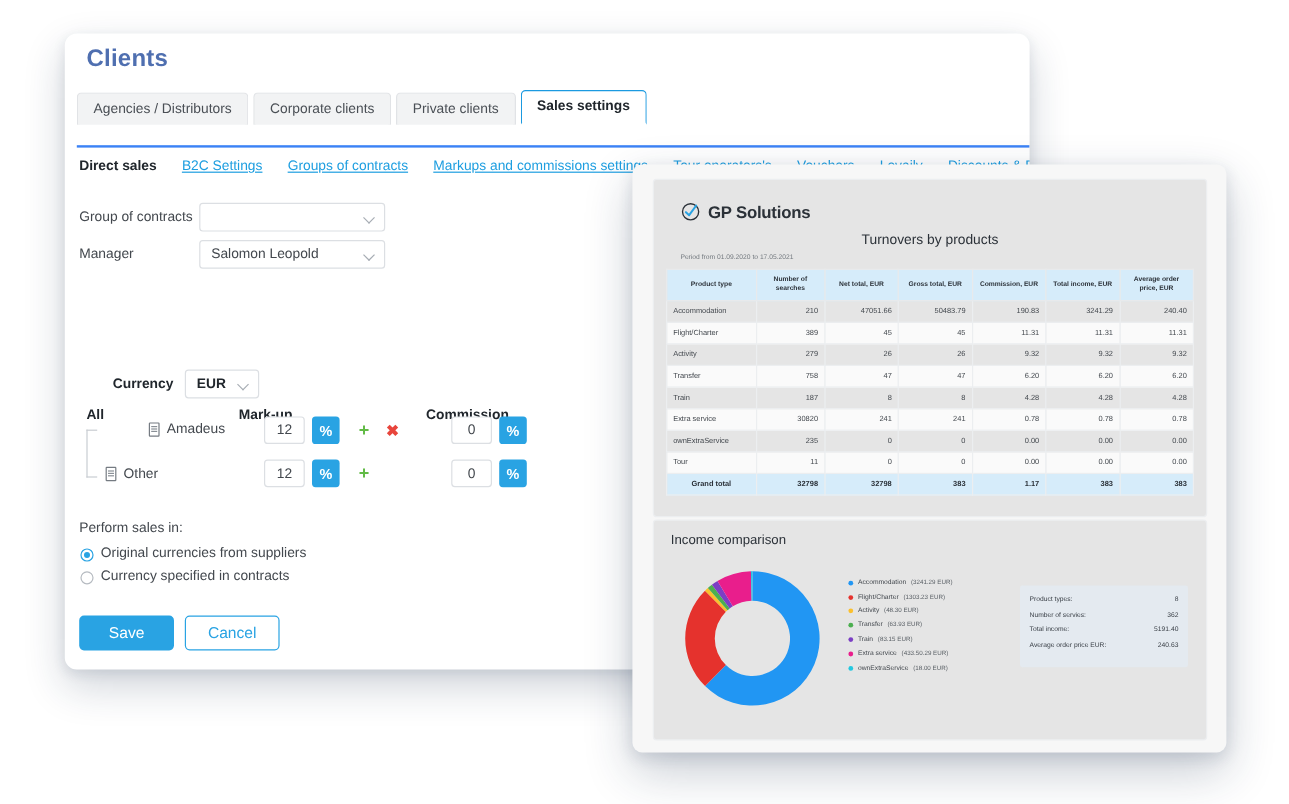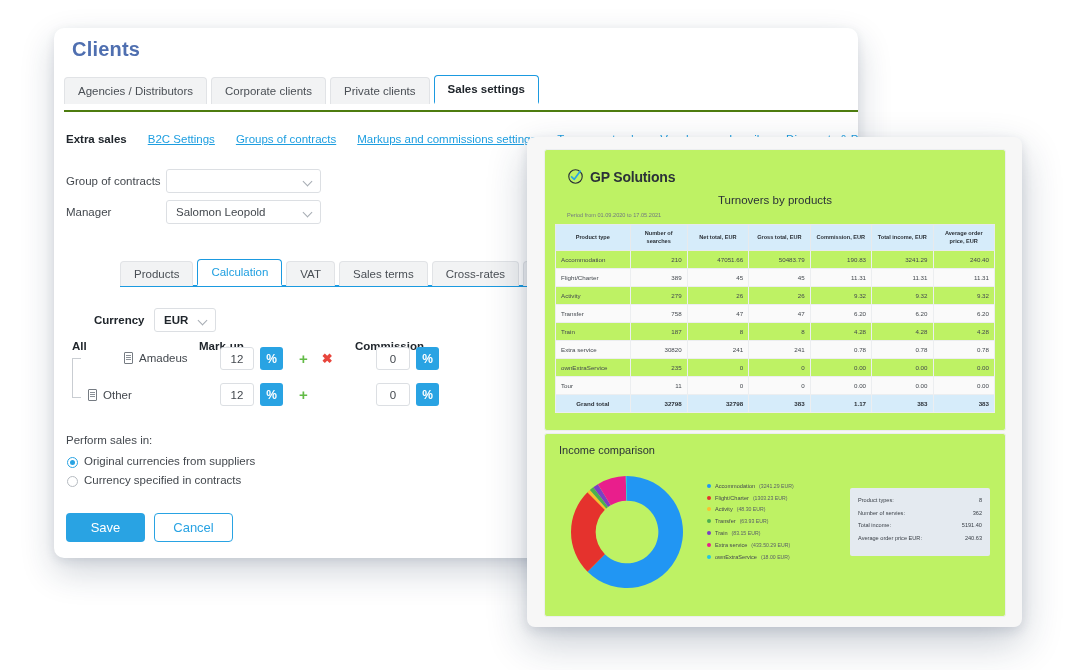--- a/index.html
+++ b/index.html
@@ -23,22 +23,22 @@
   }
   #page-title{
     position:absolute; left:18px; top:10px;
     font-size:20px; font-weight:bold; color:#4f6fb0; letter-spacing:.2px;
   }
 
   
   .top-tabs{
     position:absolute; left:10px; top:46px; right:0;
     display:flex; align-items:flex-end; gap:4px;
-    border-bottom:2px solid #4d7c0f;
-    padding-bottom:7px;
+    border-bottom:2px solid #3b82f6;
+    padding-bottom:18px;
   }
   .top-tab{
     background:#f2f3f4; color:#4a4f55;
     border:1px solid #e1e3e6; border-bottom:none;
     border-radius:4px 4px 0 0;
     font-size:11.5px; padding:6px 13px 6px 13px;
     line-height:14px; position:relative; top:1px;
     white-space:nowrap;
   }
   .top-tab.active{
@@ -143,21 +143,21 @@
   #report-window{
     position:absolute;
     left:527px; top:137px;
     width:495px; height:490px;
     background:#f7f7f7;
     border-radius:8px;
     box-shadow:0 16px 40px rgba(25,45,75,.24), 0 4px 12px rgba(25,45,75,.12);
     overflow:hidden;
   }
   .card{
-    position:absolute; background:#bef264; border:1px solid #eceef0; border-radius:3px;
+    position:absolute; background:#e5e5e5; border:1px solid #eceef0; border-radius:3px;
   }
   #brand{ position:absolute; left:22px; top:18px; display:flex; align-items:center; gap:6px;}
   #brand .mark{ width:17px;height:17px; }
   #brand .txt{ font-size:14px; font-weight:bold; color:#2b3138; letter-spacing:-.2px;}
   #report-title{
     position:absolute; left:0; right:0; top:44px; text-align:center;
     font-size:11.5px; color:#2b3138;
   }
   #report-period{
     position:absolute; left:22px; top:62px; font-size:5.6px; color:#73797f;
@@ -197,21 +197,21 @@
   <div id="page-title">Clients</div>
 
   <div class="top-tabs">
     <div class="top-tab">Agencies / Distributors</div>
     <div class="top-tab">Corporate clients</div>
     <div class="top-tab">Private clients</div>
     <div class="top-tab active">Sales settings</div>
   </div>
 
   <div class="link-row">
-    <span class="current">Extra sales</span>
+    <span class="current">Direct sales</span>
     <a>B2C Settings</a>
     <a>Groups of contracts</a>
     <a>Markups and commissions settings</a>
     <a>Tour operators's</a>
     <a>Vouchers</a>
     <a>Loyaily</a>
     <a>Discounts &amp; Promotions</a>
   </div>
 
   <div class="form-row" style="left:12px; top:172px;">
@@ -223,29 +223,20 @@
   </div>
 
   <div class="form-row" style="left:12px; top:141px;">
     <div class="form-label">Group of contracts</div>
     <div class="select-box">
       <span></span>
       <span class="chev"></span>
     </div>
   </div>
 
-  <div class="inner-tabs">
-    <div class="inner-tab">Products</div>
-    <div class="inner-tab active">Calculation</div>
-    <div class="inner-tab">VAT</div>
-    <div class="inner-tab">Sales terms</div>
-    <div class="inner-tab">Cross-rates</div>
-    <div class="inner-tab">Cancellation fees</div>
-    <div class="inner-tab">Gr</div>
-  </div>
 
   <div class="form-row" style="left:12px; top:280px;margin-left:28px;">
     <div class="form-label" style="width:60px;font-weight:bold;color:#20262c;">Currency</div>
     <div class="select-box sm">
       <span style="font-weight:bold;color:#20262c;">EUR</span>
       <span class="chev"></span>
     </div>
   </div>
 
   <div class="mk-head" style="left:18px; top:312px;">All</div>

